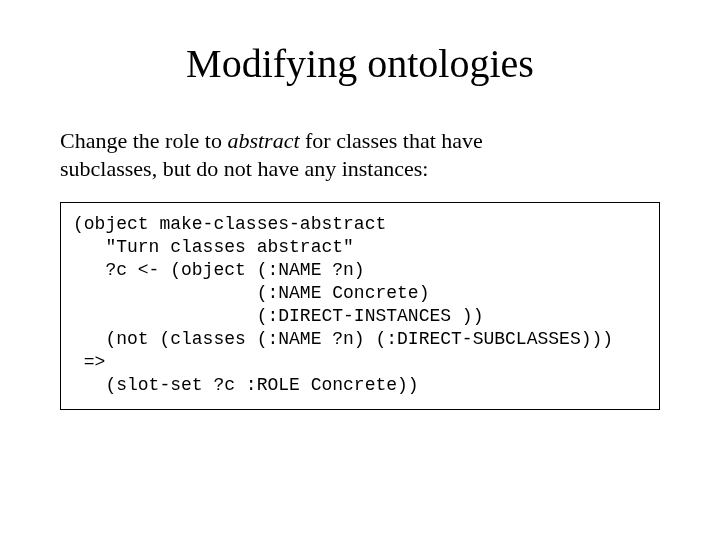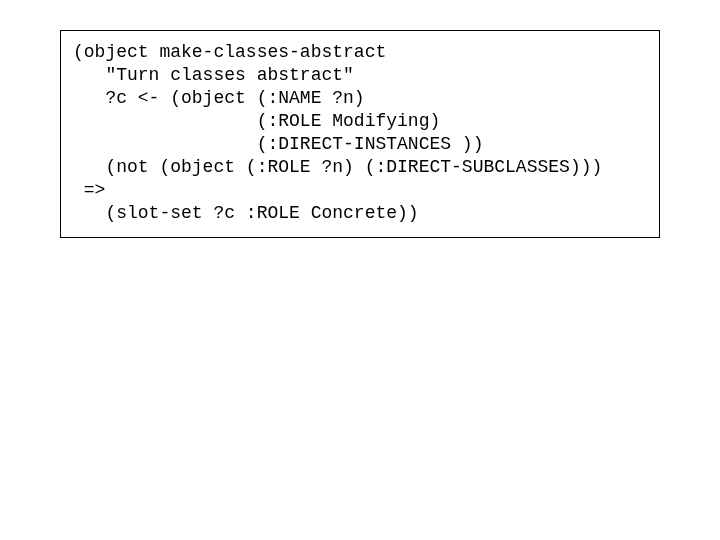--- a/index.html
+++ b/index.html
@@ -41,24 +41,28 @@
     line-height: 1.28;
     white-space: pre;
     overflow: hidden;
   }
 </style>
 </head>
 <body>
 
 <div class="slide">
 
+  <h1 class="title">Modifying ontologies</h1>
 
+  <p class="description">
+    <span>Change the role to </span><span class="abstract-word">abstract</span><span> for classes that have subclasses, but do not have any instances:</span>
+  </p>
 
   <div class="code-box"><span>(object make-classes-abstract</span>
 <span>   "Turn classes abstract"</span>
 <span>   ?c &lt;- (object (:NAME ?n)</span>
-<span>                 (:ROLE Modifying)</span>
+<span>                 (:NAME Concrete)</span>
 <span>                 (:DIRECT-INSTANCES ))</span>
-<span>   (not (object (:ROLE ?n) (:DIRECT-SUBCLASSES)))</span>
+<span>   (not (classes (:NAME ?n) (:DIRECT-SUBCLASSES)))</span>
 <span> =&gt;</span>
 <span>   (slot-set ?c :ROLE Concrete))</span></div>
 
 </div>
 
 </body></html>

